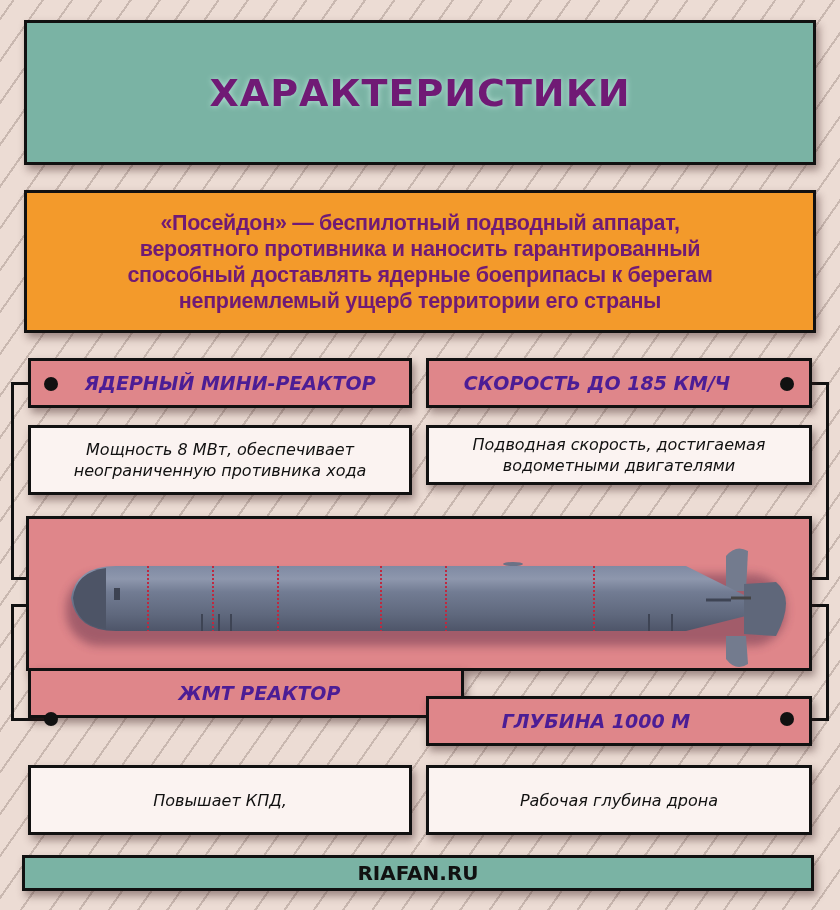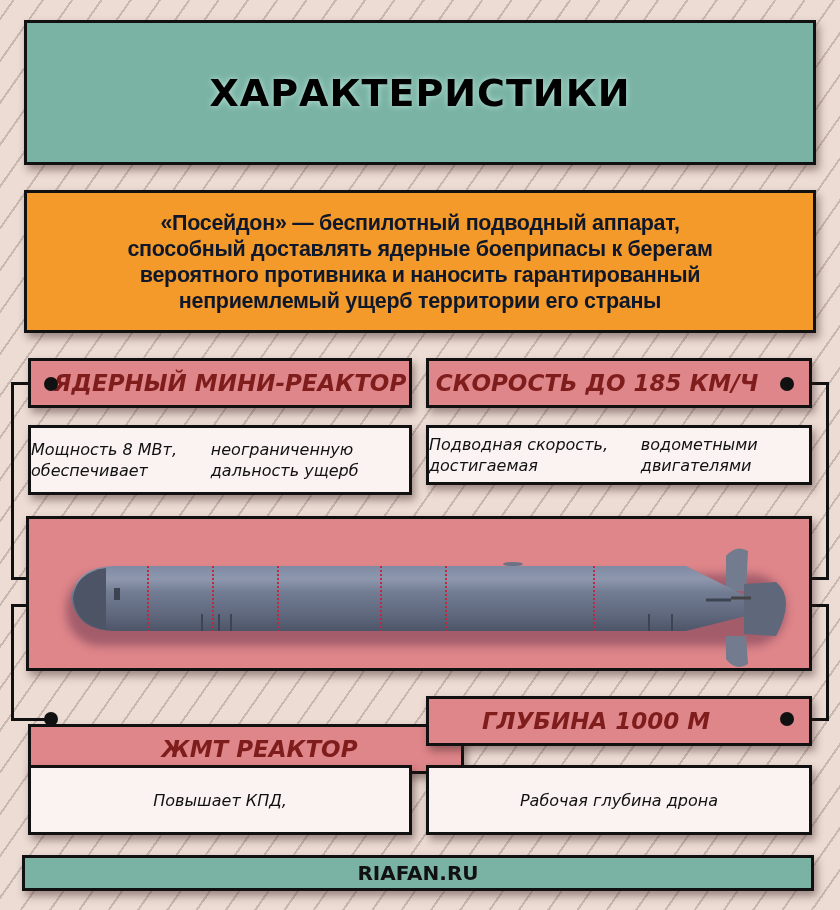--- a/index.html
+++ b/index.html
@@ -5,47 +5,47 @@
   html, body { margin:0; padding:0; }
   body {
     width:840px; height:910px; position:relative; overflow:hidden;
     background-color:#ecdcd4;
     background-image: repeating-linear-gradient(-55deg, transparent 0px, transparent 22px, #c9b8b0 22px, #c9b8b0 24px);
     font-family:"DejaVu Sans", sans-serif;
   }
   .box { position:absolute; box-sizing:border-box; border:3px solid #111; box-shadow:3px 5px 8px rgba(60,30,30,0.45); }
   .title { left:24px; top:20px; width:792px; height:145px; background:#7ab3a4;
     display:flex; flex-direction:column; align-items:center; justify-content:center; }
-  .title span { font-family:"DejaVu Sans", sans-serif; font-weight:bold; font-size:38px; line-height:44px; color:#000000; letter-spacing:1px;
+  .title span { font-family:"DejaVu Sans", sans-serif; font-weight:bold; font-size:38px; line-height:44px; color:#701a75; letter-spacing:1px;
     text-shadow:0 0 6px rgba(200,240,230,0.8); }
   .intro { left:24px; top:190px; width:792px; height:143px; background:#f39a2b;
     display:flex; flex-direction:column; align-items:center; justify-content:center; }
-  .intro span { font-family:"Liberation Sans", sans-serif; font-size:21.5px; line-height:26px; color:#0f172a; font-weight:bold; letter-spacing:-0.3px; }
+  .intro span { font-family:"Liberation Sans", sans-serif; font-size:21.5px; line-height:26px; color:#701a75; font-weight:bold; letter-spacing:-0.3px; }
   .intro b { font-style:normal; }
   .hdr { height:50px; background:#df868a; display:flex; align-items:center; justify-content:center; }
-  .hdr span { font-family:"DejaVu Sans", sans-serif; font-style:italic; font-weight:bold; font-size:23px; color:#7f1d1d; }
-  .desc { background:#fbf3f1; display:flex; flex-direction:row; align-items:center; justify-content:center; }
+  .hdr span { font-family:"DejaVu Sans", sans-serif; font-style:italic; font-weight:bold; font-size:19px; color:#4c1d95; }
+  .desc { background:#fbf3f1; display:flex; flex-direction:column; align-items:center; justify-content:center; }
   .desc span { font-family:"DejaVu Sans", sans-serif; font-style:italic; font-size:16px; line-height:21px; color:#111; }
   .dot { position:absolute; width:14px; height:14px; border-radius:50%; background:#111; }
   .line { position:absolute; background:#111; }
   .panel { left:26px; top:516px; width:786px; height:155px; background:#df868a; overflow:hidden; }
   .footer { left:22px; top:855px; width:792px; height:36px; background:#7ab3a4; display:flex; align-items:center; justify-content:center; }
   .footer span { font-family:"DejaVu Sans", sans-serif; font-weight:bold; font-size:20px; color:#111; }
 </style>
 </head>
 <body>
 
 <div class="box title">
   <span>ХАРАКТЕРИСТИКИ</span>
 </div>
 
 <div class="box intro">
   <span><b>«Посейдон» —</b><span style="font-size:inherit;"> беспилотный подводный аппарат,</span></span>
+  <span>вероятного противника и наносить гарантированный</span>
   <span>способный доставлять ядерные боеприпасы к берегам</span>
-  <span>вероятного противника и наносить гарантированный</span>
   <span>неприемлемый ущерб территории его страны</span>
 </div>
 
 <div class="line" style="left:11px; top:382px; width:3px; height:198px;"></div>
 <div class="line" style="left:11px; top:382px; width:40px; height:3px;"></div>
 <div class="line" style="left:11px; top:577px; width:18px; height:3px;"></div>
 <div class="line" style="left:11px; top:604px; width:3px; height:117px;"></div>
 <div class="line" style="left:11px; top:604px; width:18px; height:3px;"></div>
 <div class="line" style="left:11px; top:718px; width:40px; height:3px;"></div>
 
@@ -55,21 +55,21 @@
 <div class="line" style="left:826px; top:604px; width:3px; height:117px;"></div>
 <div class="line" style="left:810px; top:604px; width:19px; height:3px;"></div>
 <div class="line" style="left:790px; top:718px; width:39px; height:3px;"></div>
 
 <div class="box hdr" style="left:28px; top:358px; width:384px;">
   <span style="margin-left:20px;">ЯДЕРНЫЙ МИНИ-РЕАКТОР</span>
 </div>
 <div class="dot" style="left:44px; top:377px;"></div>
 <div class="box desc" style="left:28px; top:425px; width:384px; height:70px;">
   <span>Мощность 8 МВт, обеспечивает</span>
-  <span>неограниченную дальность ущерб</span>
+  <span>неограниченную противника хода</span>
 </div>
 
 <div class="box hdr" style="left:426px; top:358px; width:386px;">
   <span style="margin-right:44px;">СКОРОСТЬ ДО 185 КМ/Ч</span>
 </div>
 <div class="dot" style="left:780px; top:377px;"></div>
 <div class="box desc" style="left:426px; top:425px; width:386px; height:60px;">
   <span>Подводная скорость, достигаемая</span>
   <span>водометными двигателями</span>
 </div>
@@ -115,21 +115,21 @@
       <line x1="176" y1="98" x2="176" y2="115"></line>
       <line x1="193" y1="98" x2="193" y2="115"></line>
       <line x1="205" y1="98" x2="205" y2="115"></line>
       <line x1="623" y1="98" x2="623" y2="115"></line>
       <line x1="646" y1="98" x2="646" y2="115"></line>
     </g>
     <ellipse cx="487" cy="48" rx="10" ry="2" fill="#6b7286"></ellipse>
   </svg>
 </div>
 
-<div class="box hdr" style="left:28px; top:724px; width:436px;padding-left:27px;">
+<div class="box hdr" style="left:28px; top:668px; width:436px;padding-left:27px;">
   <span>ЖМТ РЕАКТОР</span>
 </div>
 <div class="dot" style="left:44px; top:712px;"></div>
 <div class="box desc" style="left:28px; top:765px; width:384px; height:70px;gap:16px;">
   <span>Повышает КПД,</span>
 </div>
 
 <div class="box hdr" style="left:426px; top:696px; width:386px;">
   <span style="margin-right:46px;">ГЛУБИНА 1000 М</span>
 </div>

